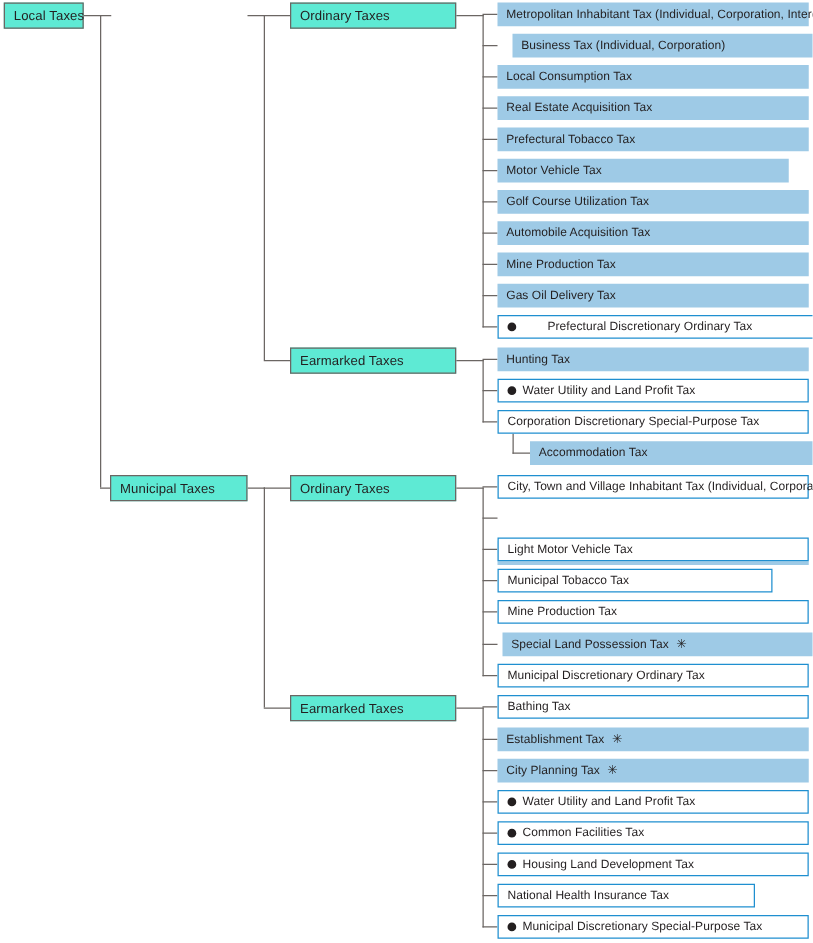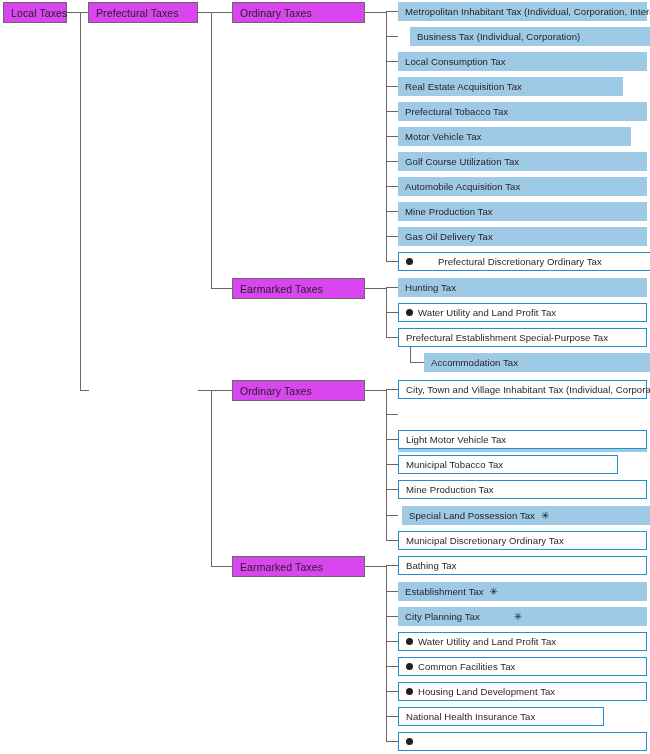--- a/index.html
+++ b/index.html
@@ -25,21 +25,21 @@
     position: absolute;
     background: #6b6663;
   }
   .line.h { height: 1px; }
   .line.v { width: 1px; }
 
   
   .cat-box {
     position: absolute;
     box-sizing: border-box;
-    background: #d946ef;
+    background: #5eead4;
     border: 1px solid #6b6663;
     height: 21px;
     display: flex;
     align-items: center;
     padding-left: 7px;
     font-size: 10.5px;
     color: #231f20;
     letter-spacing: 0.1px;
     white-space: nowrap;
   }
@@ -145,24 +145,24 @@
       <div class="line h" style="left: 386px; top: 666px; width: 12px;"></div>
       <div class="line h" style="left: 386px; top: 691px; width: 12px;"></div>
       <div class="line h" style="left: 386px; top: 716px; width: 12px;"></div>
       <div class="line h" style="left: 386px; top: 741px; width: 12px;"></div>
     </div>
 
   <div class="cat-box" style="left:3px;   top:2px;   width:64px;">
     <span>Local Taxes</span>
   </div>
 
-  <div class="cat-box" style="left:88px;  top:2px;   width:110px;">
-    <span>Prefectural Taxes</span>
-  </div>
-
+
+  <div class="cat-box" style="left:88px;  top:380px; width:110px;">
+    <span>Municipal Taxes</span>
+  </div>
 
   <div class="cat-box" style="left:232px; top:2px;   width:133px;">
     <span>Ordinary Taxes</span>
   </div>
 
   <div class="cat-box" style="left:232px; top:278px; width:133px;">
     <span>Earmarked Taxes</span>
   </div>
 
   <div class="cat-box" style="left:232px; top:380px; width:133px;">
@@ -176,21 +176,21 @@
   <div id="leaf-container">
       <div class="leaf fill" style="left: 398px; top: 2px; width: 249px;">
         <span>Metropolitan Inhabitant Tax (Individual, Corporation, Interest income)</span>
       </div>
       <div class="leaf fill" style="left: 398px; top: 27px; width: 249px; margin-left: 12px;">
         <span>Business Tax (Individual, Corporation)</span>
       </div>
       <div class="leaf fill" style="left: 398px; top: 52px; width: 249px;">
         <span>Local Consumption Tax</span>
       </div>
-      <div class="leaf fill" style="left: 398px; top: 77px; width: 225px;">
+      <div class="leaf fill" style="left: 398px; top: 77px; width: 249px;">
         <span>Real Estate Acquisition Tax</span>
       </div>
       <div class="leaf fill" style="left: 398px; top: 102px; width: 249px;">
         <span>Prefectural Tobacco Tax</span>
       </div>
       <div class="leaf fill" style="left: 398px; top: 127px; width: 233px;">
         <span>Motor Vehicle Tax</span>
       </div>
       <div class="leaf fill" style="left: 398px; top: 152px; width: 249px;">
         <span>Golf Course Utilization Tax</span>
@@ -209,21 +209,21 @@
         <span>Prefectural Discretionary Ordinary Tax</span>
       </div>
       <div class="leaf fill" style="left: 398px; top: 278px; width: 249px;">
         <span>Hunting Tax</span>
       </div>
       <div class="leaf outline" style="left: 398px; top: 303px; width: 249px;">
         <span class="bullet"></span>
         <span>Water Utility and Land Profit Tax</span>
       </div>
       <div class="leaf outline" style="left: 398px; top: 328px; width: 249px;">
-        <span>Prefectural Establishment Special-Purpose Tax</span>
+        <span>Corporation Discretionary Special-Purpose Tax</span>
       </div>
       <div class="leaf fill" style="left: 424px; top: 353px; width: 241px;">
         <span>Accommodation Tax</span>
       </div>
       <div class="leaf outline" style="left: 398px; top: 380px; width: 249px;">
         <span>City, Town and Village Inhabitant Tax (Individual, Corporation)</span>
       </div>
       <div class="leaf fill" style="left: 398px; top: 405px; width: 249px; margin-top: 28px;">
         <span>Fixed Assets Tax</span>
         <span class="ast">✳</span>
@@ -244,37 +244,38 @@
       <div class="leaf outline" style="left: 398px; top: 531px; width: 249px;">
         <span>Municipal Discretionary Ordinary Tax</span>
       </div>
       <div class="leaf outline" style="left: 398px; top: 556px; width: 249px;">
         <span>Bathing Tax</span>
       </div>
       <div class="leaf fill" style="left: 398px; top: 582px; width: 249px;">
         <span>Establishment Tax</span>
         <span class="ast">✳</span>
       </div>
-      <div class="leaf fill" style="left: 398px; top: 607px; width: 249px; gap: 28px;">
+      <div class="leaf fill" style="left: 398px; top: 607px; width: 249px;">
         <span>City Planning Tax</span>
         <span class="ast">✳</span>
       </div>
       <div class="leaf outline" style="left: 398px; top: 632px; width: 249px;">
         <span class="bullet"></span>
         <span>Water Utility and Land Profit Tax</span>
       </div>
       <div class="leaf outline" style="left: 398px; top: 657px; width: 249px;">
         <span class="bullet"></span>
         <span>Common Facilities Tax</span>
       </div>
       <div class="leaf outline" style="left: 398px; top: 682px; width: 249px;">
         <span class="bullet"></span>
         <span>Housing Land Development Tax</span>
       </div>
       <div class="leaf outline" style="left: 398px; top: 707px; width: 206px;">
         <span>National Health Insurance Tax</span>
       </div>
       <div class="leaf outline" style="left: 398px; top: 732px; width: 249px;">
         <span class="bullet"></span>
+        <span>Municipal Discretionary Special-Purpose Tax</span>
       </div>
     </div>
 
 </div>
 
 </body></html>

